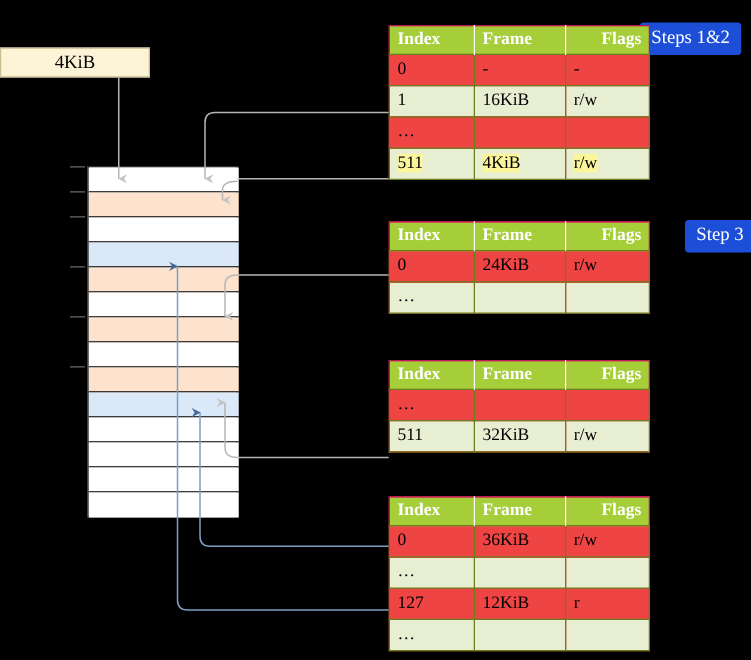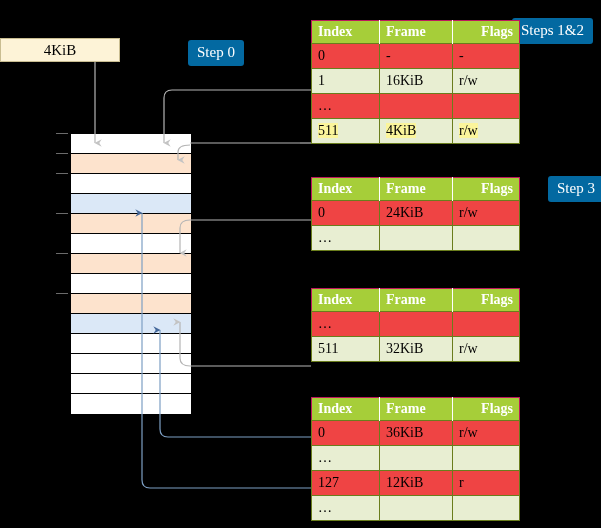--- a/index.html
+++ b/index.html
@@ -12,21 +12,21 @@
     width: 601px;
     height: 528px;
     background: #000000;
     font-family: "Liberation Serif", "DejaVu Serif", serif;
     overflow: hidden;
   }
 
   
   .step-badge {
     position: absolute;
-    background: #0369a1;
+    background: #1d4ed8;
     color: #ffffff;
     font-family: "Liberation Serif", "DejaVu Serif", serif;
     font-size: 15px;
     line-height: 1;
     padding: 5px 9px 6px 9px;
     border-radius: 3px;
     white-space: nowrap;
     box-shadow: 0 1px 0 rgba(0,0,0,0.5);
     text-align: center;
   }
@@ -119,21 +119,20 @@
 </style>
 </head>
 <body>
 
 <div id="canvas">
 
   <div class="kib-box" id="kib-box" style="left:0px; top:38px; width:120px; height:24px;">
     <span>4KiB</span>
   </div>
 
-  <div class="step-badge" style="left:188px; top:40px;">Step 0</div>
   <div class="step-badge" style="left:512px; top:18px;">Steps 1&amp;2</div>
   <div class="step-badge" style="left:519px; top:176px;margin-left:29px;">Step 3</div>
 
   <div id="memcol">
       <div class="mem-row white" style="top: 0px;"></div>
       <div class="mem-row orange" style="top: 20px;"></div>
       <div class="mem-row white" style="top: 40px;"></div>
       <div class="mem-row blue" style="top: 60px;"></div>
       <div class="mem-row orange" style="top: 80px;"></div>
       <div class="mem-row white" style="top: 100px;"></div>

